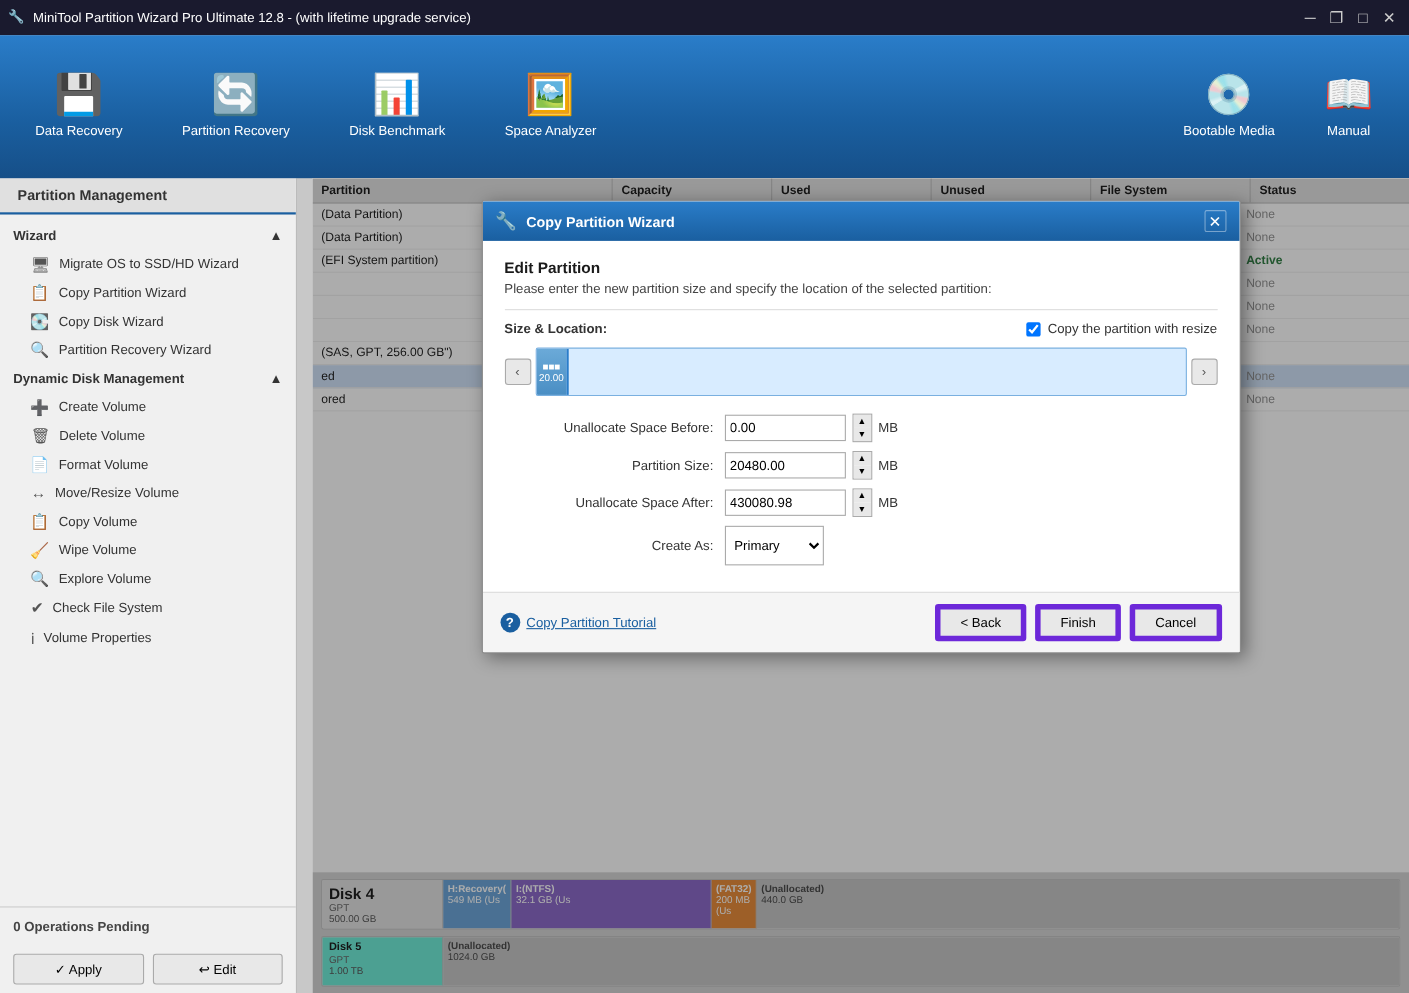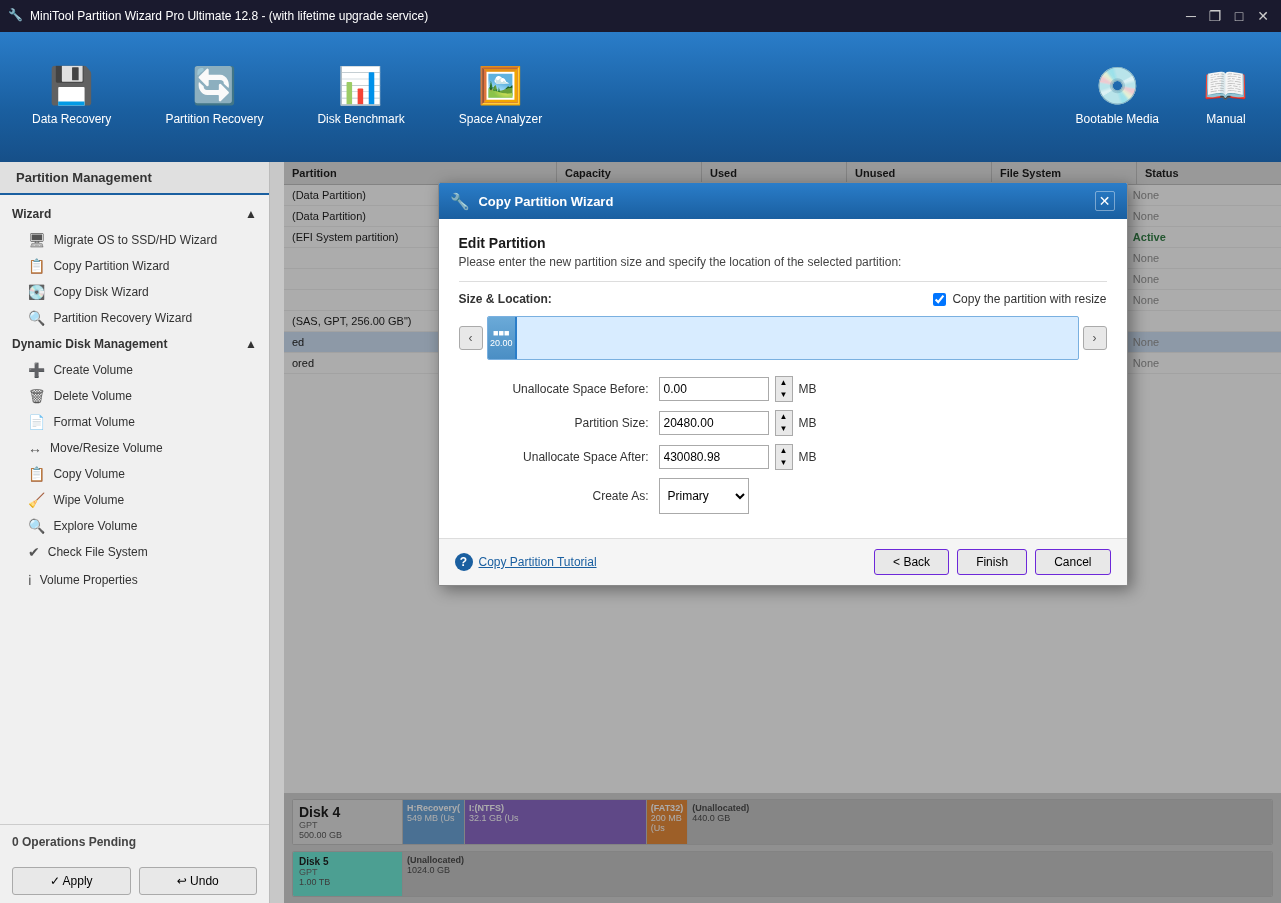--- a/index.html
+++ b/index.html
@@ -205,21 +205,21 @@
       display: flex; align-items: center; gap: 6px; font-size: 12px; color: #1a5fa0;
       cursor: pointer; text-decoration: underline; flex: 1;
     }
     .dialog-tutorial-icon {
       width: 18px; height: 18px; border-radius: 50%; background: #1a5fa0;
       color: #fff; font-size: 12px; font-weight: 700;
       display: flex; align-items: center; justify-content: center;
     }
     .dialog-footer-btns { display: flex; gap: 8px; }
     .dialog-btn {
-      padding: 5px 18px; font-size: 12px; border: 1px solid #6d28d9;
+      padding: 5px 18px; font-size: 12px; border: 5px solid #6d28d9;
       border-radius: 3px; cursor: pointer; background: #e8e8e8;
     }
     .dialog-btn-primary { background: #e8e8e8; }
   </style>
 </head>
 <body>
 
 <div class="title-bar">
   <span class="title-bar-icon">🔧</span>
   <span class="title-bar-title">MiniTool Partition Wizard Pro Ultimate 12.8 - (with lifetime upgrade service)</span>
@@ -327,21 +327,21 @@
         <span class="sidebar-item-icon">ℹ</span>
         <span>Volume Properties</span>
       </div>
     </div>
 
     <div class="sidebar-footer">
       <span>0 Operations Pending</span>
     </div>
     <div class="sidebar-action-btns">
       <button class="sidebar-btn">✓ Apply</button>
-      <button class="sidebar-btn">↩ Undo</button>
+      <button class="sidebar-btn">↩ Edit</button>
     </div>
   </div>
 
   <div class="main-content">
 
     <div style="background:#fff; height:100%; overflow:auto; opacity:0.85;">
 
       <div style="display:flex; background:#e0e0e0; border-bottom:1px solid #bbb; font-size:11px; font-weight:600;">
         <div style="flex:2;padding:5px 8px;border-right:1px solid #bbb;">Partition</div>
         <div style="flex:1;padding:5px 8px;border-right:1px solid #bbb;">Capacity</div>

